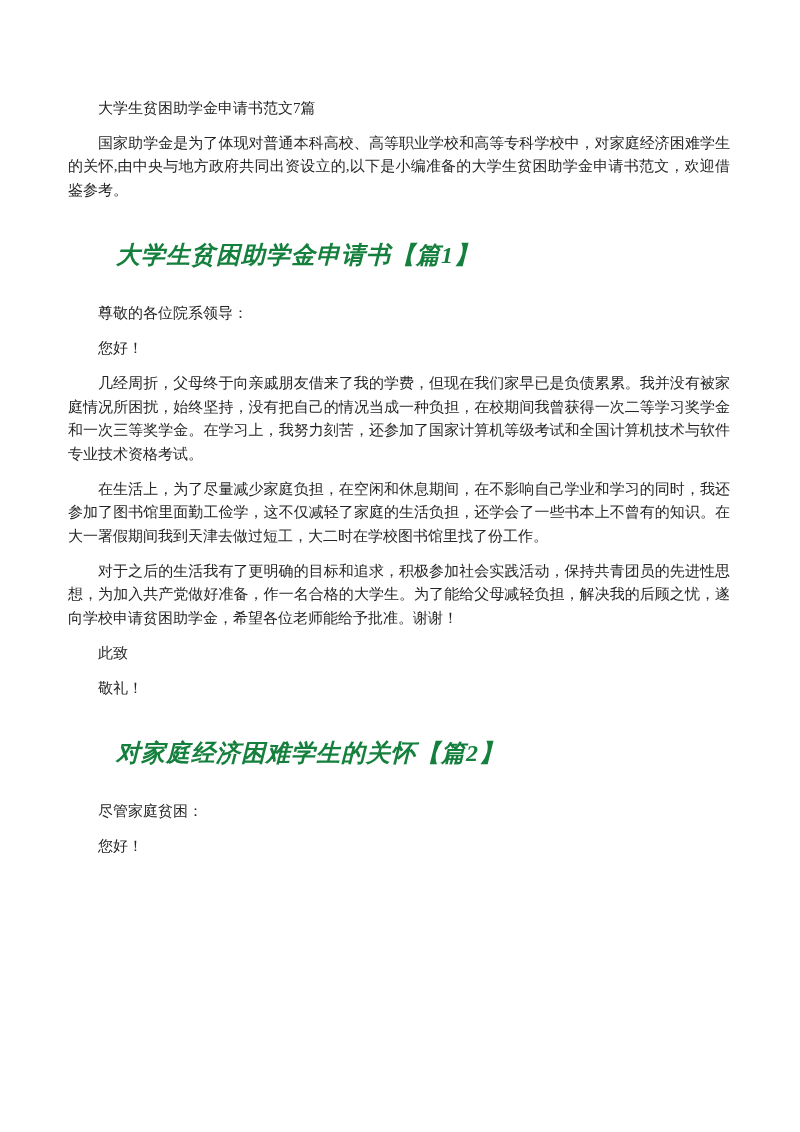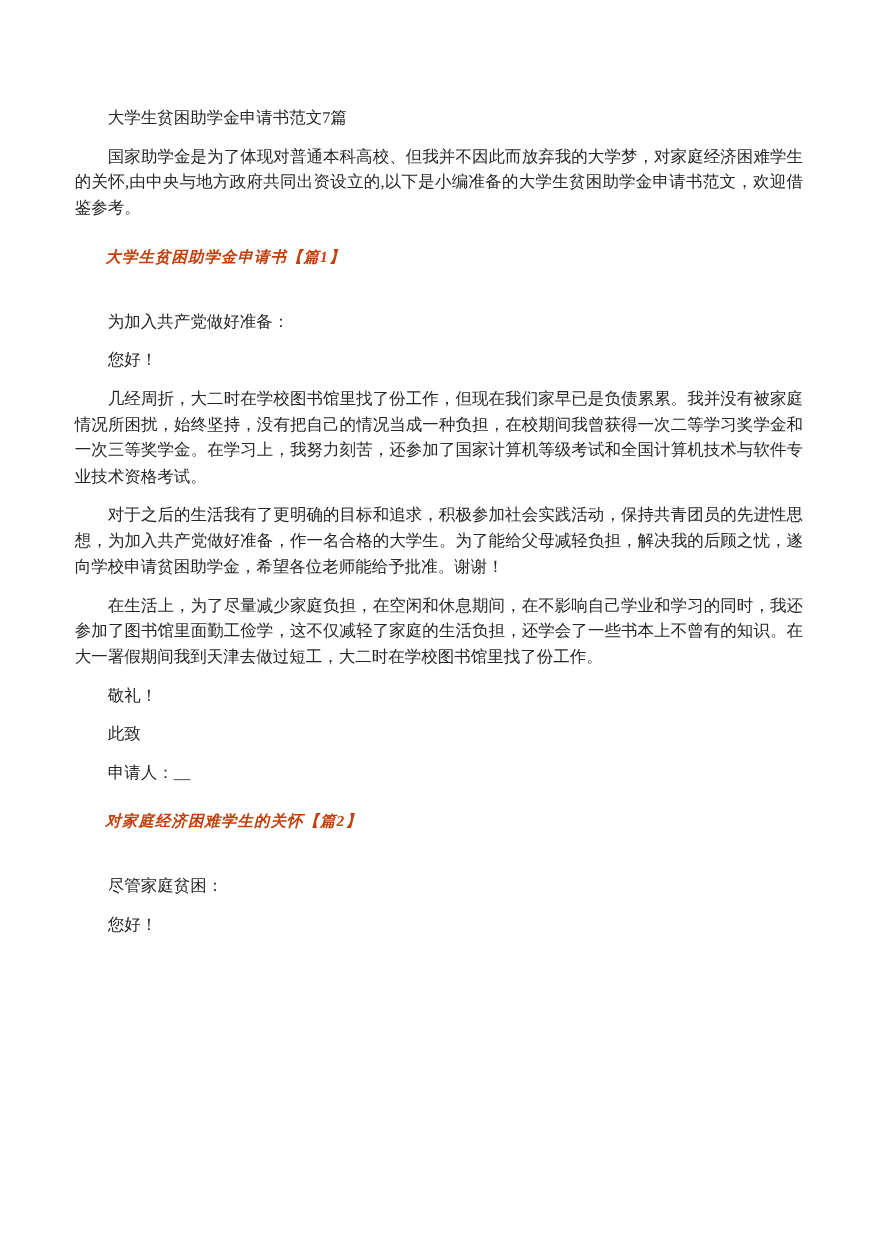--- a/index.html
+++ b/index.html
@@ -19,58 +19,57 @@
   }
   .line, .para {
     font-size: 15px;
     line-height: 23.5px;
     margin: 11.5px 0;
     text-indent: 2em;
     text-align: justify;
     word-break: break-all;
   }
   .heading {
-    font-size: 14px;
+    font-size: 24px;
     line-height: 30px;
     font-weight: bold;
     font-style: italic;
-    color: #c2410c;
+    color: #15803d;
     text-indent: 2em;
     letter-spacing: 1px;
-    margin: 18px 0 32px 0;
+    margin: 38px 0 32px 0;
     font-family: "Liberation Serif", "DejaVu Serif", serif;
   }
 </style>
 </head>
 <body>
 
 <div class="page">
 
   <p class="line">大学生贫困助学金申请书范文7篇</p>
 
-  <p class="para">国家助学金是为了体现对普通本科高校、但我并不因此而放弃我的大学梦，对家庭经济困难学生的关怀,由中央与地方政府共同出资设立的,以下是小编准备的大学生贫困助学金申请书范文，欢迎借鉴参考。</p>
+  <p class="para">国家助学金是为了体现对普通本科高校、高等职业学校和高等专科学校中，对家庭经济困难学生的关怀,由中央与地方政府共同出资设立的,以下是小编准备的大学生贫困助学金申请书范文，欢迎借鉴参考。</p>
 
   <h2 class="heading">大学生贫困助学金申请书【篇1】</h2>
 
-  <p class="line">为加入共产党做好准备：</p>
+  <p class="line">尊敬的各位院系领导：</p>
 
   <p class="line">您好！</p>
 
 
-  <p class="para">几经周折，大二时在学校图书馆里找了份工作，但现在我们家早已是负债累累。我并没有被家庭情况所困扰，始终坚持，没有把自己的情况当成一种负担，在校期间我曾获得一次二等学习奖学金和一次三等奖学金。在学习上，我努力刻苦，还参加了国家计算机等级考试和全国计算机技术与软件专业技术资格考试。</p>
+  <p class="para">几经周折，父母终于向亲戚朋友借来了我的学费，但现在我们家早已是负债累累。我并没有被家庭情况所困扰，始终坚持，没有把自己的情况当成一种负担，在校期间我曾获得一次二等学习奖学金和一次三等奖学金。在学习上，我努力刻苦，还参加了国家计算机等级考试和全国计算机技术与软件专业技术资格考试。</p>
+
+  <p class="para">在生活上，为了尽量减少家庭负担，在空闲和休息期间，在不影响自己学业和学习的同时，我还参加了图书馆里面勤工俭学，这不仅减轻了家庭的生活负担，还学会了一些书本上不曾有的知识。在大一署假期间我到天津去做过短工，大二时在学校图书馆里找了份工作。</p>
 
   <p class="para">对于之后的生活我有了更明确的目标和追求，积极参加社会实践活动，保持共青团员的先进性思想，为加入共产党做好准备，作一名合格的大学生。为了能给父母减轻负担，解决我的后顾之忧，遂向学校申请贫困助学金，希望各位老师能给予批准。谢谢！</p>
 
-  <p class="para">在生活上，为了尽量减少家庭负担，在空闲和休息期间，在不影响自己学业和学习的同时，我还参加了图书馆里面勤工俭学，这不仅减轻了家庭的生活负担，还学会了一些书本上不曾有的知识。在大一署假期间我到天津去做过短工，大二时在学校图书馆里找了份工作。</p>
+  <p class="line">此致</p>
 
   <p class="line">敬礼！</p>
 
-  <p class="line">此致</p>
-
-  <p class="line">申请人：__</p>
 
 
   <h2 class="heading">对家庭经济困难学生的关怀【篇2】</h2>
 
   <p class="line">尽管家庭贫困：</p>
 
   <p class="line">您好！</p>
 
 </div>
 

